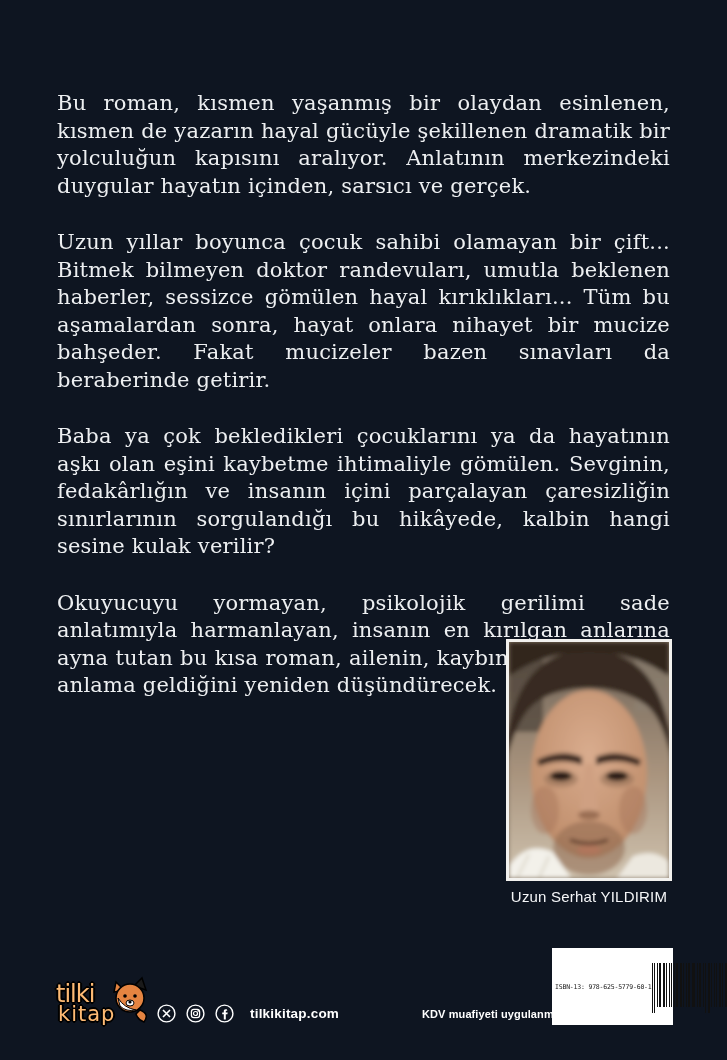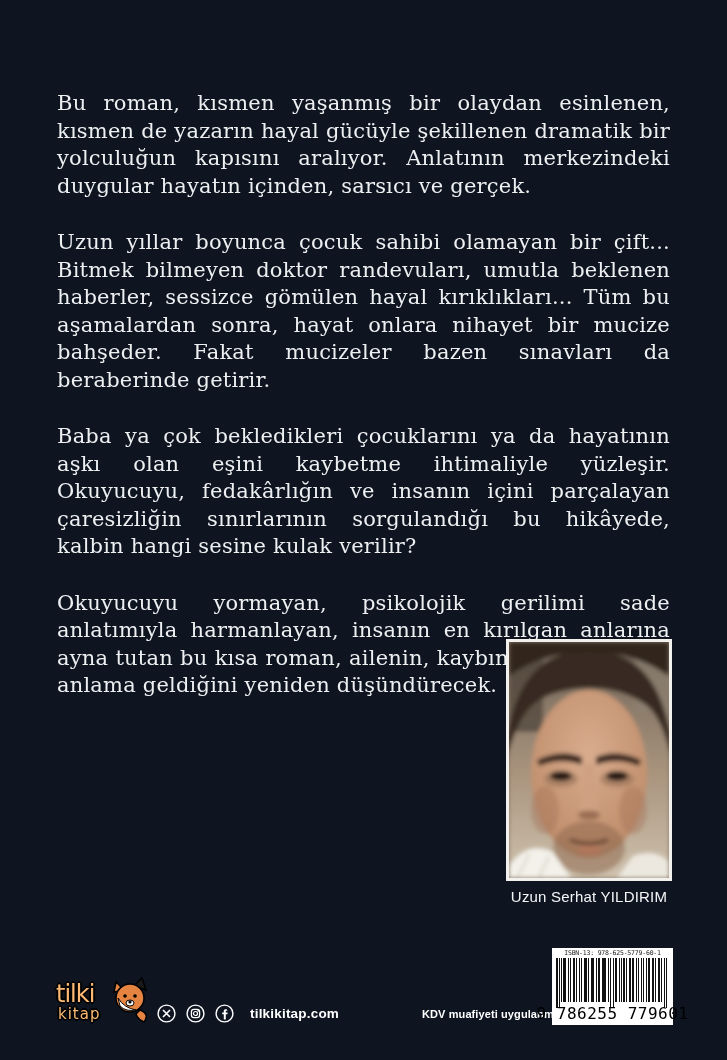--- a/index.html
+++ b/index.html
@@ -60,21 +60,21 @@
     position:absolute; right:0px; top:0px;
   }
   .logo-line1 {
     position:absolute; left:0; top:6px;
     font-size:24px; line-height:24px; letter-spacing:-1px;
     text-shadow:-2px 0 #000,2px 0 #000,0 -2px #000,0 2px #000,
                 -1px -1px #000,1px 1px #000,-1px 1px #000,1px -1px #000;
   }
   .logo-line2 {
     position:absolute; left:2px; top:30px;
-    font-size:15px; line-height:16px; letter-spacing:1px;
+    font-size:21px; line-height:16px; letter-spacing:1px;
     text-shadow:-2px 0 #000,2px 0 #000,0 -2px #000,0 2px #000,
                 -1px -1px #000,1px 1px #000,-1px 1px #000,1px -1px #000;
   }
 
   
   .social-row {
     position:absolute;
     left:157px; top:1004px;
     display:flex; align-items:center; gap:10px;
   }
@@ -98,21 +98,21 @@
     letter-spacing:0.1px;
   }
 
   
   .barcode {
     position:absolute;
     left:552px; top:948px;
     width:121px; height:77px;
     background:#ffffff;
     padding:2px 3px 1px 3px;
-    display:flex; flex-direction:column; align-items:center;
+    display:flex; flex-direction:row; align-items:center;
   }
   .isbn-label {
     font-family:"DejaVu Sans Mono", monospace;
     font-size:6.5px; line-height:7px;
     color:#1a1a1a;
     letter-spacing:-0.2px;
     white-space:nowrap;
   }
   .bars {
     margin-top:1px;
@@ -129,21 +129,21 @@
   }
 </style>
 </head>
 <body>
 
 <div class="cover">
 
   <div class="synopsis">
     <p>Bu roman, kısmen yaşanmış bir olaydan esinlenen, kısmen de yazarın hayal gücüyle şekillenen dramatik bir yolculuğun kapısını aralıyor. Anlatının merkezindeki duygular hayatın içinden,  sarsıcı  ve  gerçek.</p>
     <p>Uzun yıllar boyunca çocuk sahibi olamayan bir çift... Bitmek bilmeyen doktor randevuları, umutla beklenen haberler, sessizce gömülen hayal kırıklıkları... Tüm bu aşamalardan sonra, hayat onlara nihayet bir mucize bahşeder. Fakat mucizeler bazen sınavları da beraberinde getirir.</p>
-    <p>Baba ya çok bekledikleri çocuklarını ya da hayatının aşkı olan eşini kaybetme ihtimaliyle yüzleşir. Okuyucuyu, fedakârlığın ve insanın içini parçalayan çaresizliğin sınırlarının sorgulandığı bu hikâyede, kalbin hangi sesine kulak verilir?</p>
+    <p>Baba ya çok bekledikleri çocuklarını ya da hayatının aşkı olan eşini kaybetme ihtimaliyle gömülen. Sevginin, fedakârlığın ve insanın içini parçalayan çaresizliğin sınırlarının sorgulandığı bu hikâyede, kalbin hangi sesine kulak verilir?</p>
     <p>Okuyucuyu yormayan, psikolojik gerilimi sade anlatımıyla harmanlayan, insanın en kırılgan anlarına ayna tutan bu kısa roman, ailenin, kaybın ve umudun ne anlama geldiğini yeniden   düşündürecek.</p>
   </div>
 
   <div class="author-photo">
     <svg viewBox="0 0 160 236" preserveAspectRatio="none">
       <defs>
         <linearGradient id="bgG" x1="0" y1="0" x2="0" y2="1">
           <stop offset="0" stop-color="#6e6256"></stop>
           <stop offset="0.55" stop-color="#a8937d"></stop>
           <stop offset="1" stop-color="#cfc2ae"></stop>

